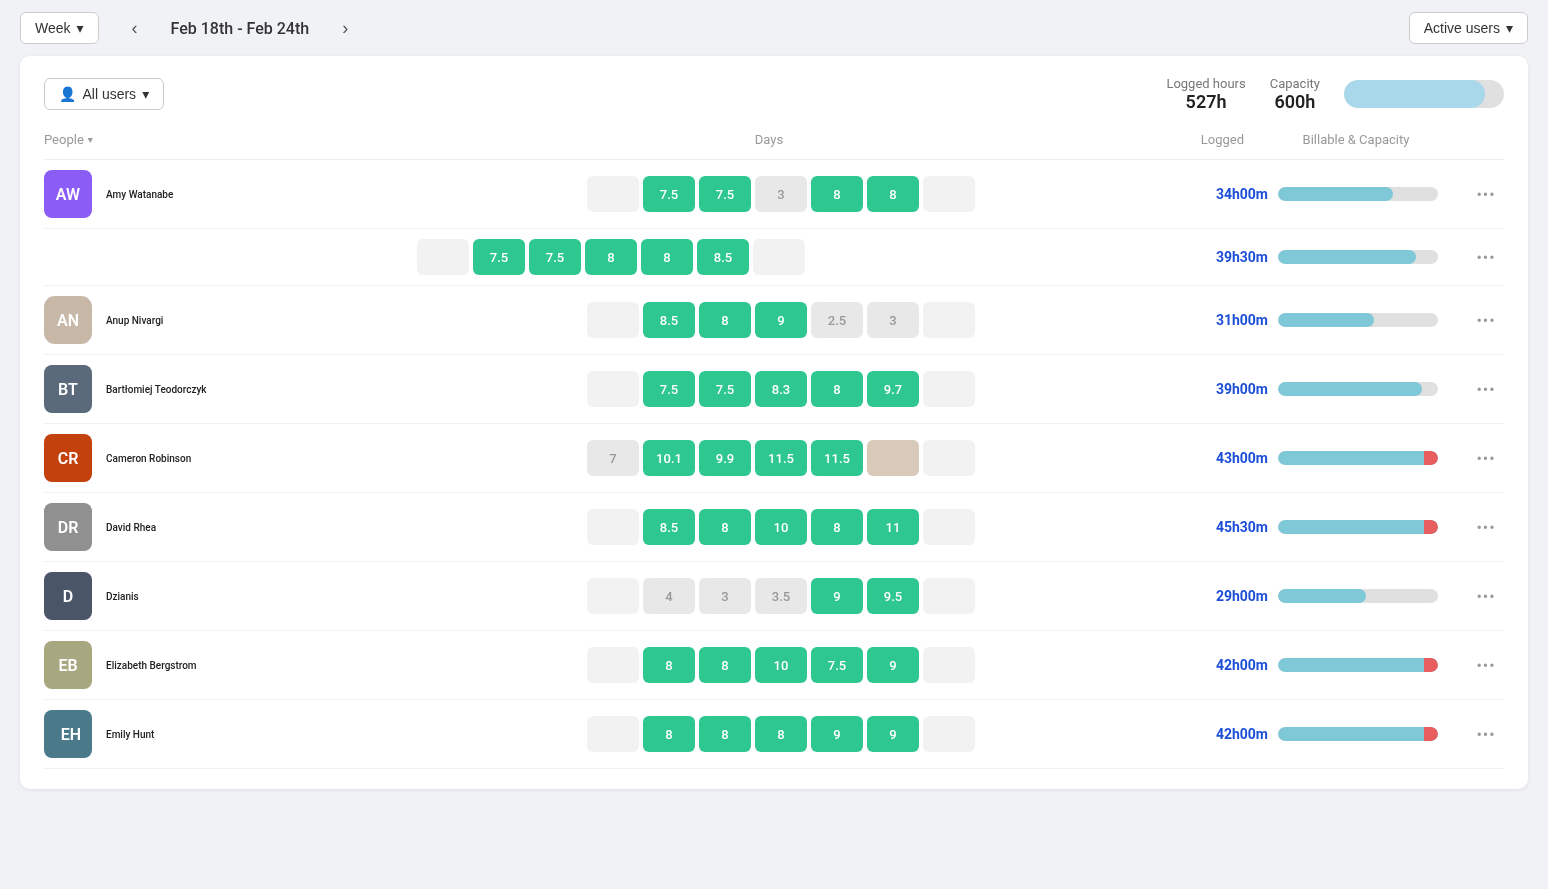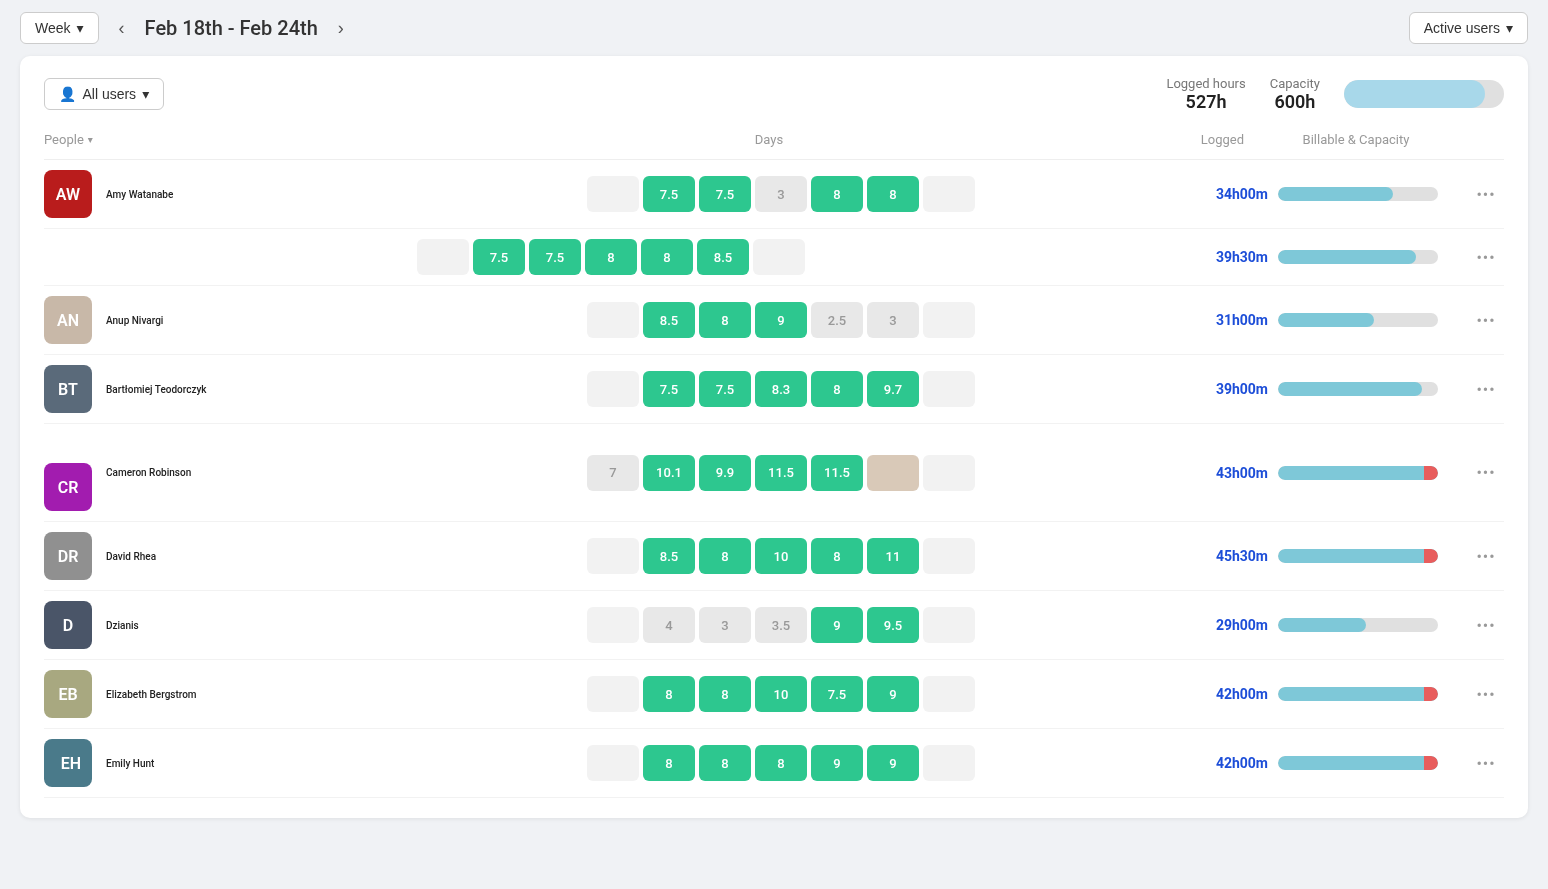--- a/index.html
+++ b/index.html
@@ -8,21 +8,21 @@
       background: #f0f2f5;
       color: #333;
       font-size: 14px;
     }
 
     .top-bar {
       display: flex;
       align-items: center;
       padding: 12px 20px;
       background: #f0f2f5;
-      gap: 12px;
+      gap: 25px;
     }
 
     .top-bar-right {
       margin-left: auto;
     }
 
     .btn {
       border: 1.5px solid #ccc;
       background: #fff;
       border-radius: 6px;
@@ -38,21 +38,21 @@
     .nav-arrow {
       background: none;
       border: none;
       font-size: 18px;
       cursor: pointer;
       color: #555;
       padding: 4px 8px;
     }
 
     .date-range {
-      font-size: 20px;
+      font-size: 16px;
       font-weight: 500;
       color: #333;
     }
 
     .main-panel {
       background: #fff;
       margin: 0 20px 20px 20px;
       border-radius: 10px;
       padding: 20px 24px;
       box-shadow: 0 1px 4px rgba(0,0,0,0.08);
@@ -328,21 +328,21 @@
     </div>
     <div class="col-billable">
       <span>Billable &amp; Capacity</span>
     </div>
     <div class="col-actions"></div>
   </div>
 
   <div id="user-list">
       <div class="user-row">
         <div class="user-info">
-          <div class="avatar" style="background-color: #b91c1c;">AW</div>
+          <div class="avatar" style="background-color: #8b5cf6;">AW</div>
           <span class="user-name">Amy Watanabe</span>
         </div>
         <div class="days-cells">
           <div class="day-cell empty"></div>
           <div class="day-cell green">7.5</div>
           <div class="day-cell green">7.5</div>
           <div class="day-cell gray">3</div>
           <div class="day-cell green">8</div>
           <div class="day-cell green">8</div>
           <div class="day-cell empty"></div>
@@ -368,21 +368,21 @@
         <div class="logged-value">39h30m</div>
         <div class="billable-col">
           <div class="user-bar-track">
             <div class="user-bar-fill" style="width: 86%;"></div>
           </div>
         </div>
         <div class="actions-btn">•••</div>
       </div>
       <div class="user-row">
         <div class="user-info">
-          <div class="avatar" style="background-color: rgb(200, 184, 168);">AN</div>
+          <div class="avatar" style="background-color: rgb(200, 184, 168); border-radius: 11px;">AN</div>
           <span class="user-name">Anup Nivargi</span>
         </div>
         <div class="days-cells">
           <div class="day-cell empty"></div>
           <div class="day-cell green">8.5</div>
           <div class="day-cell green">8</div>
           <div class="day-cell green">9</div>
           <div class="day-cell gray">2.5</div>
           <div class="day-cell gray">3</div>
           <div class="day-cell empty"></div>
@@ -412,21 +412,21 @@
         <div class="logged-value">39h00m</div>
         <div class="billable-col">
           <div class="user-bar-track">
             <div class="user-bar-fill" style="width: 90%;"></div>
           </div>
         </div>
         <div class="actions-btn">•••</div>
       </div>
       <div class="user-row">
         <div class="user-info">
-          <div class="avatar" style="background-color: #a21caf; margin-top: 29px;">CR</div>
+          <div class="avatar" style="background-color: #c2410c;">CR</div>
           <span class="user-name">Cameron Robinson</span>
         </div>
         <div class="days-cells">
           <div class="day-cell gray">7</div>
           <div class="day-cell green">10.1</div>
           <div class="day-cell green">9.9</div>
           <div class="day-cell green">11.5</div>
           <div class="day-cell green">11.5</div>
           <div class="day-cell tan"></div>
           <div class="day-cell empty"></div>

